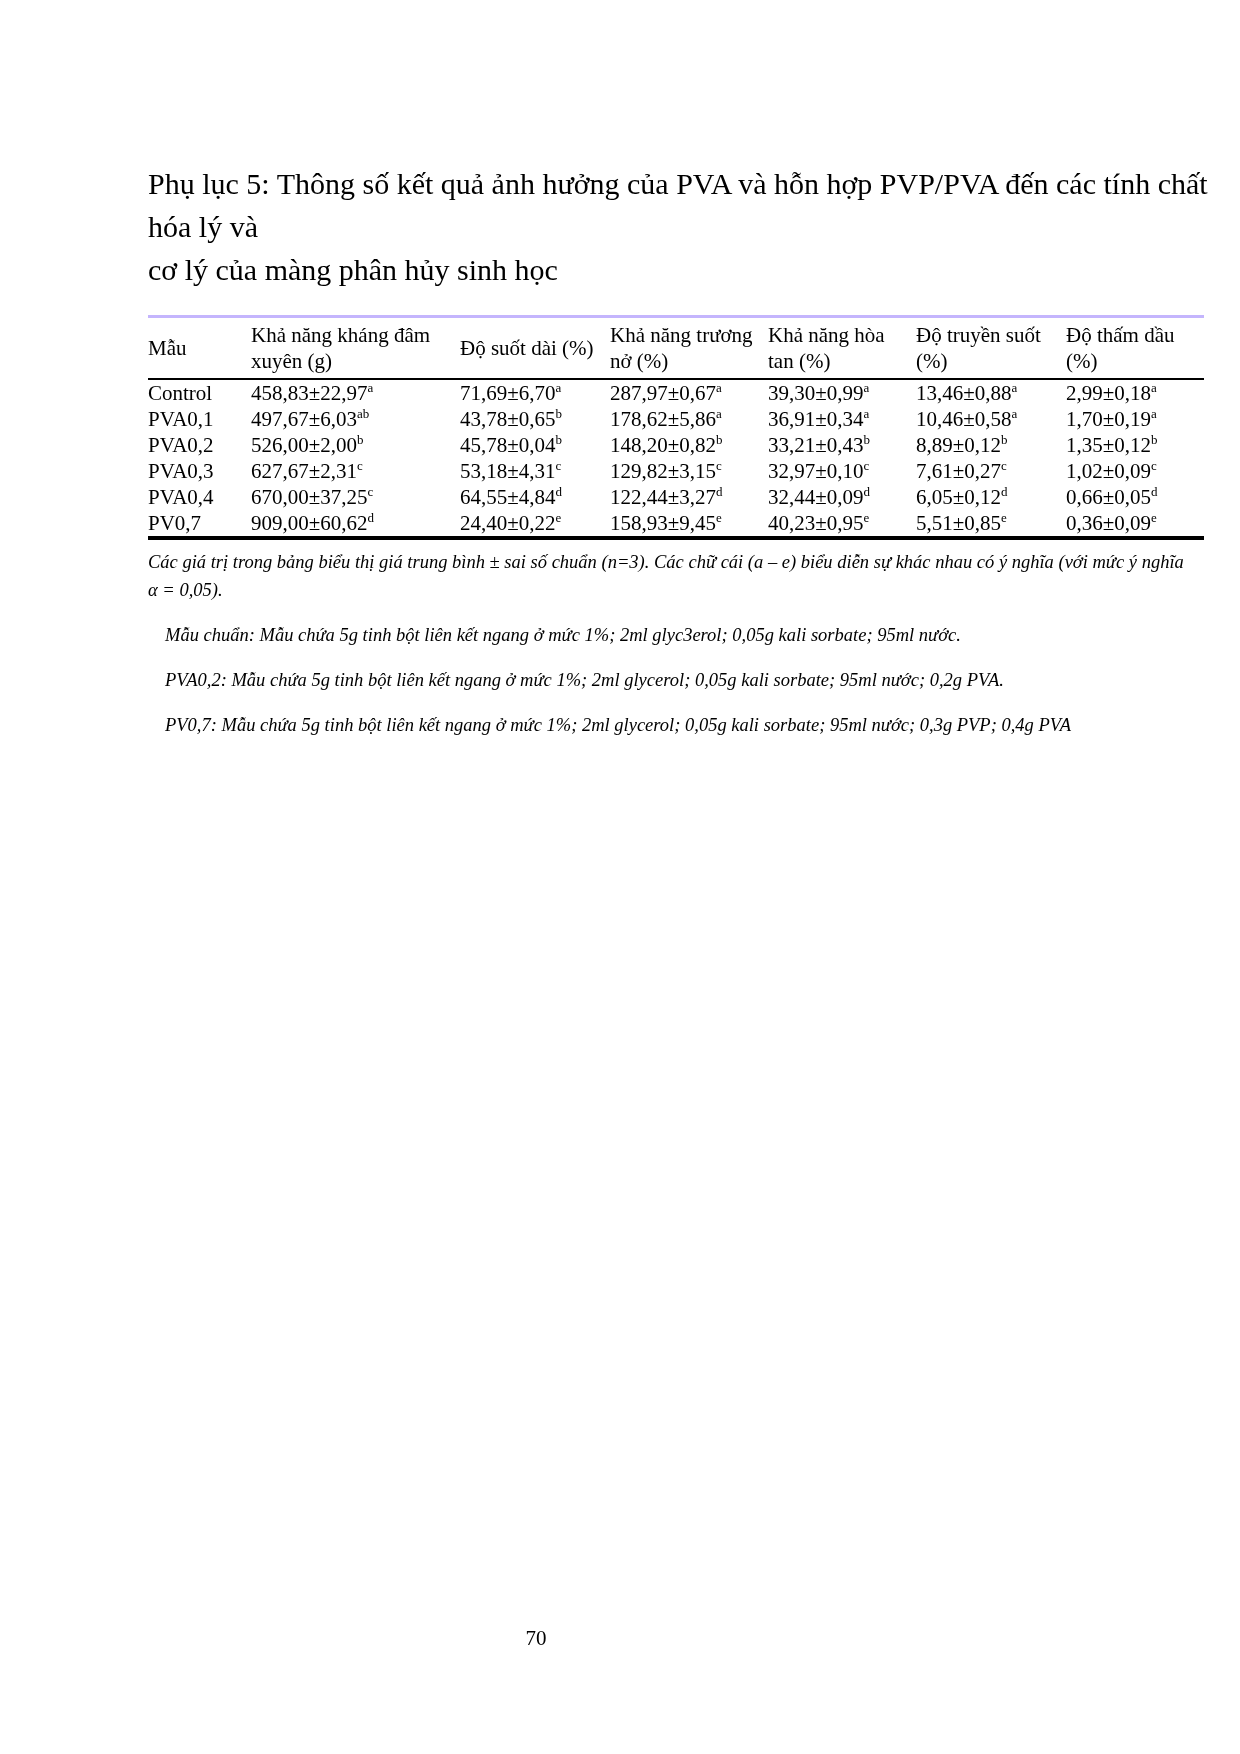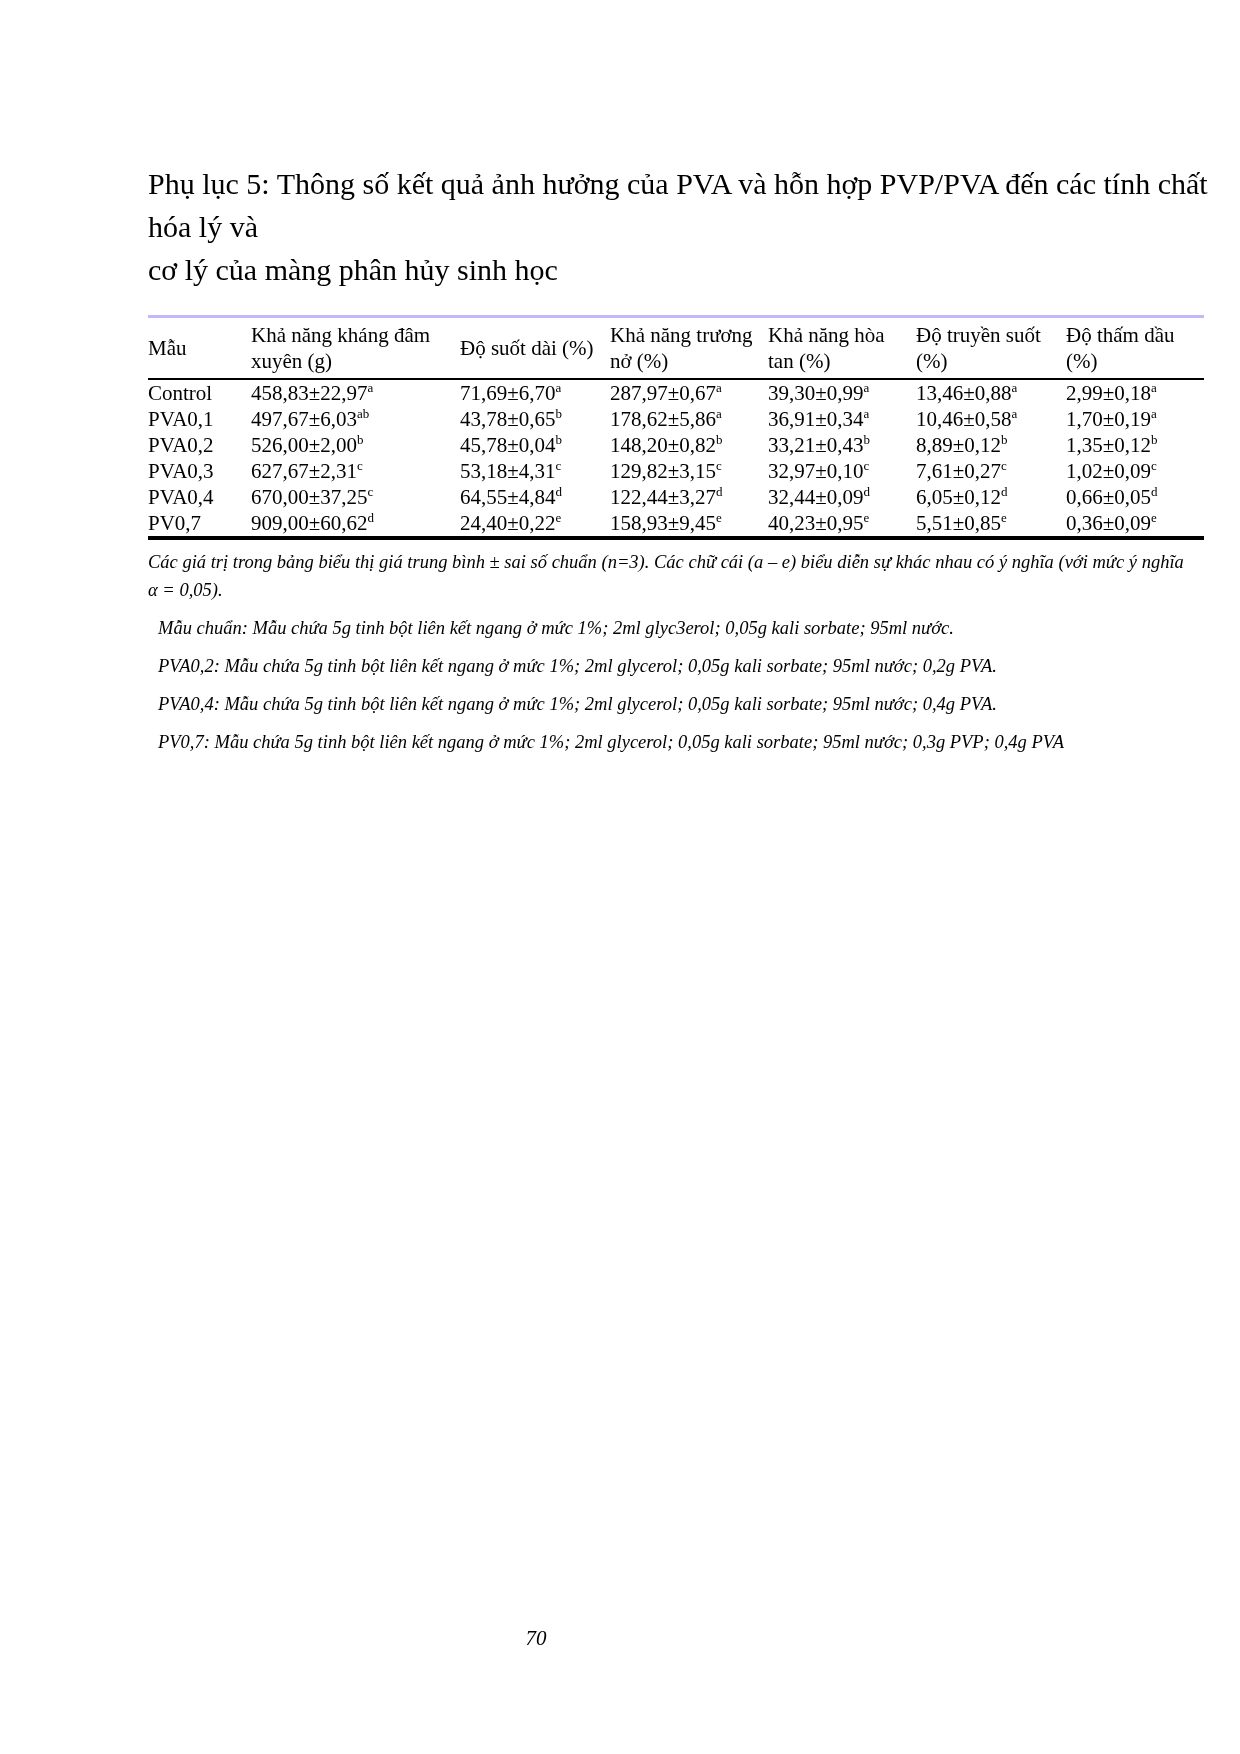--- a/index.html
+++ b/index.html
@@ -63,31 +63,30 @@
     font-style: italic;
     font-size: 18.5px;
   }
   .footnote-significance {
     line-height: 28px;
     margin: 0 0 8px 0;
     max-width: 1045px;
   }
   .footnote-sample {
     line-height: 28px;
-    margin: 10px;
+    margin: 17px;
     white-space: nowrap;
   }
   .page-number {
     position: absolute;
     top: 1626px;
     left: 0;
     width: 1072px;
     text-align: center;
     font-size: 21px;
-    font-style: italic;
   }
 </style>
 </head>
 <body>
 
 <div class="content">
 
   <div class="title">
     <div>Phụ lục 5: Thông số kết quả ảnh hưởng của PVA và hỗn hợp PVP/PVA đến các tính chất hóa lý và</div>
     <div>cơ lý của màng phân hủy sinh học</div>
@@ -169,19 +168,18 @@
         <td><span>5,51±0,85</span><sup>e</sup></td>
         <td><span>0,36±0,09</span><sup>e</sup></td>
       </tr>
     </tbody>
   </table>
 
   <div class="footnotes">
     <p class="footnote-significance">Các giá trị trong bảng biểu thị giá trung bình ± sai số chuẩn (n=3).  Các chữ cái (a – e) biểu diễn sự khác nhau có ý nghĩa (với mức ý nghĩa α = 0,05).</p>
     <p class="footnote-sample">Mẫu chuẩn: Mẫu chứa 5g tinh bột liên kết ngang ở mức 1%; 2ml glyc3erol; 0,05g kali sorbate; 95ml nước.</p>
     <p class="footnote-sample">PVA0,2: Mẫu chứa 5g tinh bột liên kết ngang ở mức 1%; 2ml glycerol; 0,05g kali sorbate; 95ml nước; 0,2g PVA.</p>
-    <p class="footnote-sample">PVA0,4: Mẫu chứa 5g tinh bột liên kết ngang ở mức 1%; 2ml glycerol; 0,05g kali sorbate; 95ml nước; 0,4g PVA.</p>
     <p class="footnote-sample">PV0,7:  Mẫu chứa 5g tinh bột liên kết ngang ở mức 1%; 2ml glycerol; 0,05g kali sorbate; 95ml nước; 0,3g PVP; 0,4g PVA</p>
   </div>
 
 </div>
 
 <div class="page-number">70</div>
 
 </body></html>

